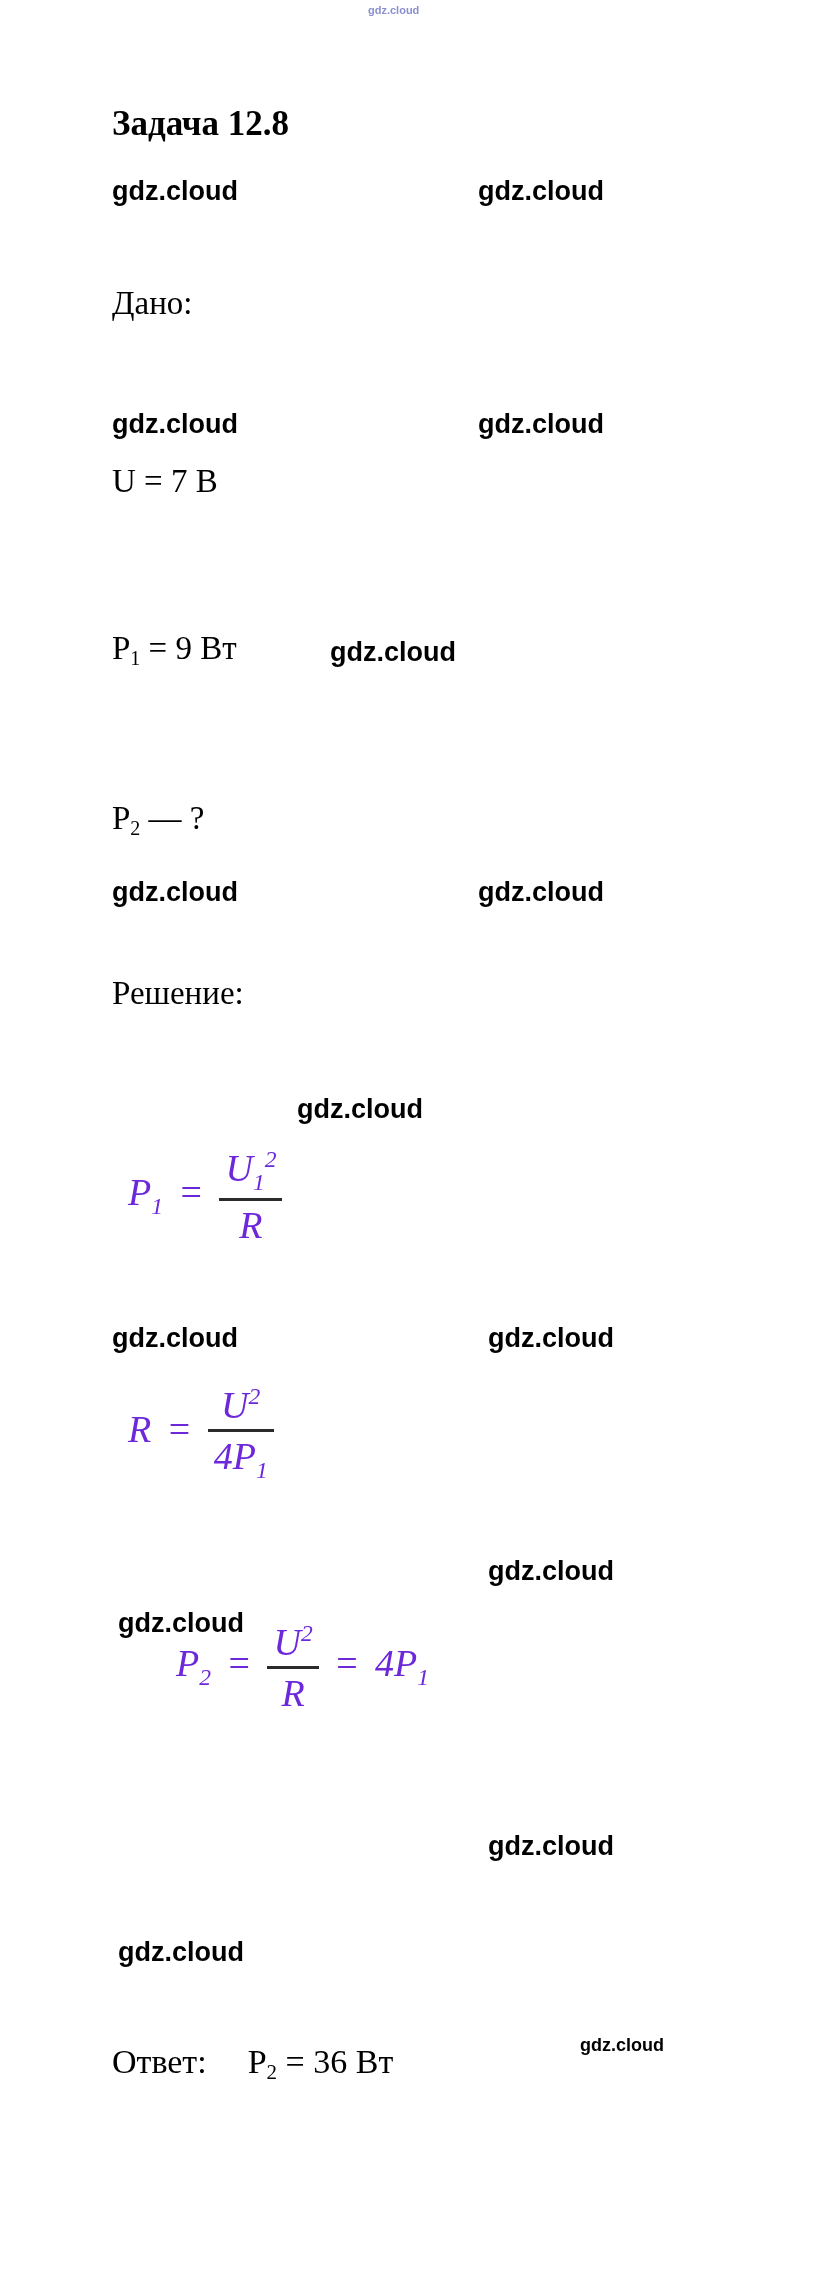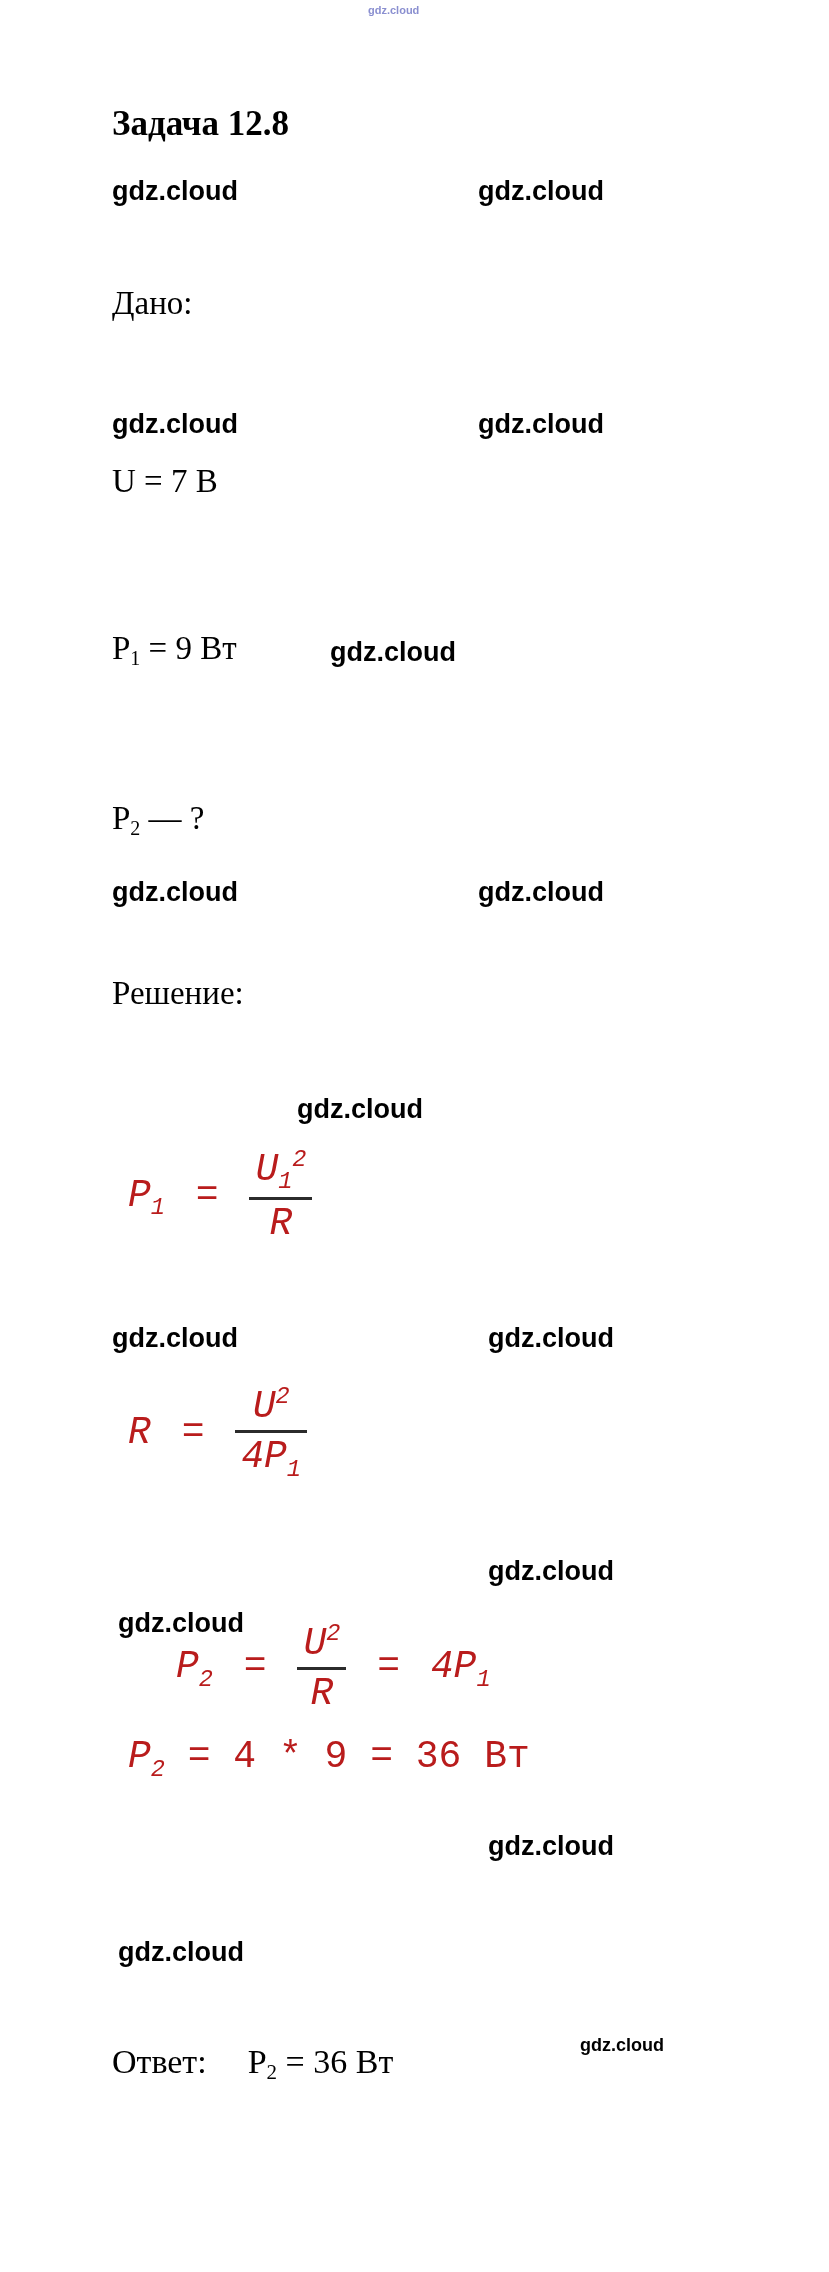--- a/index.html
+++ b/index.html
@@ -81,23 +81,23 @@
   }
   .answer sub {
     font-size: 21px;
     vertical-align: baseline;
     position: relative;
     top: 6px;
   }
   
   .formula {
     position: absolute;
-    font-family: Liberation Mono, monospace;
+    font-family: Liberation Serif, serif;
     font-style: italic;
-    color: #b91c1c;
+    color: #6d28d9;
     white-space: nowrap;
   }
   .frac {
     display: inline-block;
     text-align: center;
     vertical-align: middle;
     position: relative;
   }
   .frac .num {
     display: block;
@@ -196,23 +196,20 @@
     <span style="font-style:normal; margin:0 8px;">=</span>
     <span class="frac">
       <span class="num"><span>U</span><span class="sup">2</span></span>
       <span class="bar"></span>
       <span class="den">R</span>
     </span>
     <span style="font-style:normal; margin:0 8px;">=</span>
     <span>4P</span><span class="sub">1</span>
   </div>
 
-  <div class="formula f5">
-    <span class="it">P</span><span class="sub">2</span><span> = 4 * 9 = 36 Вт</span>
-  </div>
 
   <div class="answer">
     <span>Ответ:</span>
     <span style="display:inline-block; width:24px;"></span>
     <span>P</span><sub>2</sub><span> = 36 Вт</span>
   </div>
 
 </div>
 
 </body></html>

